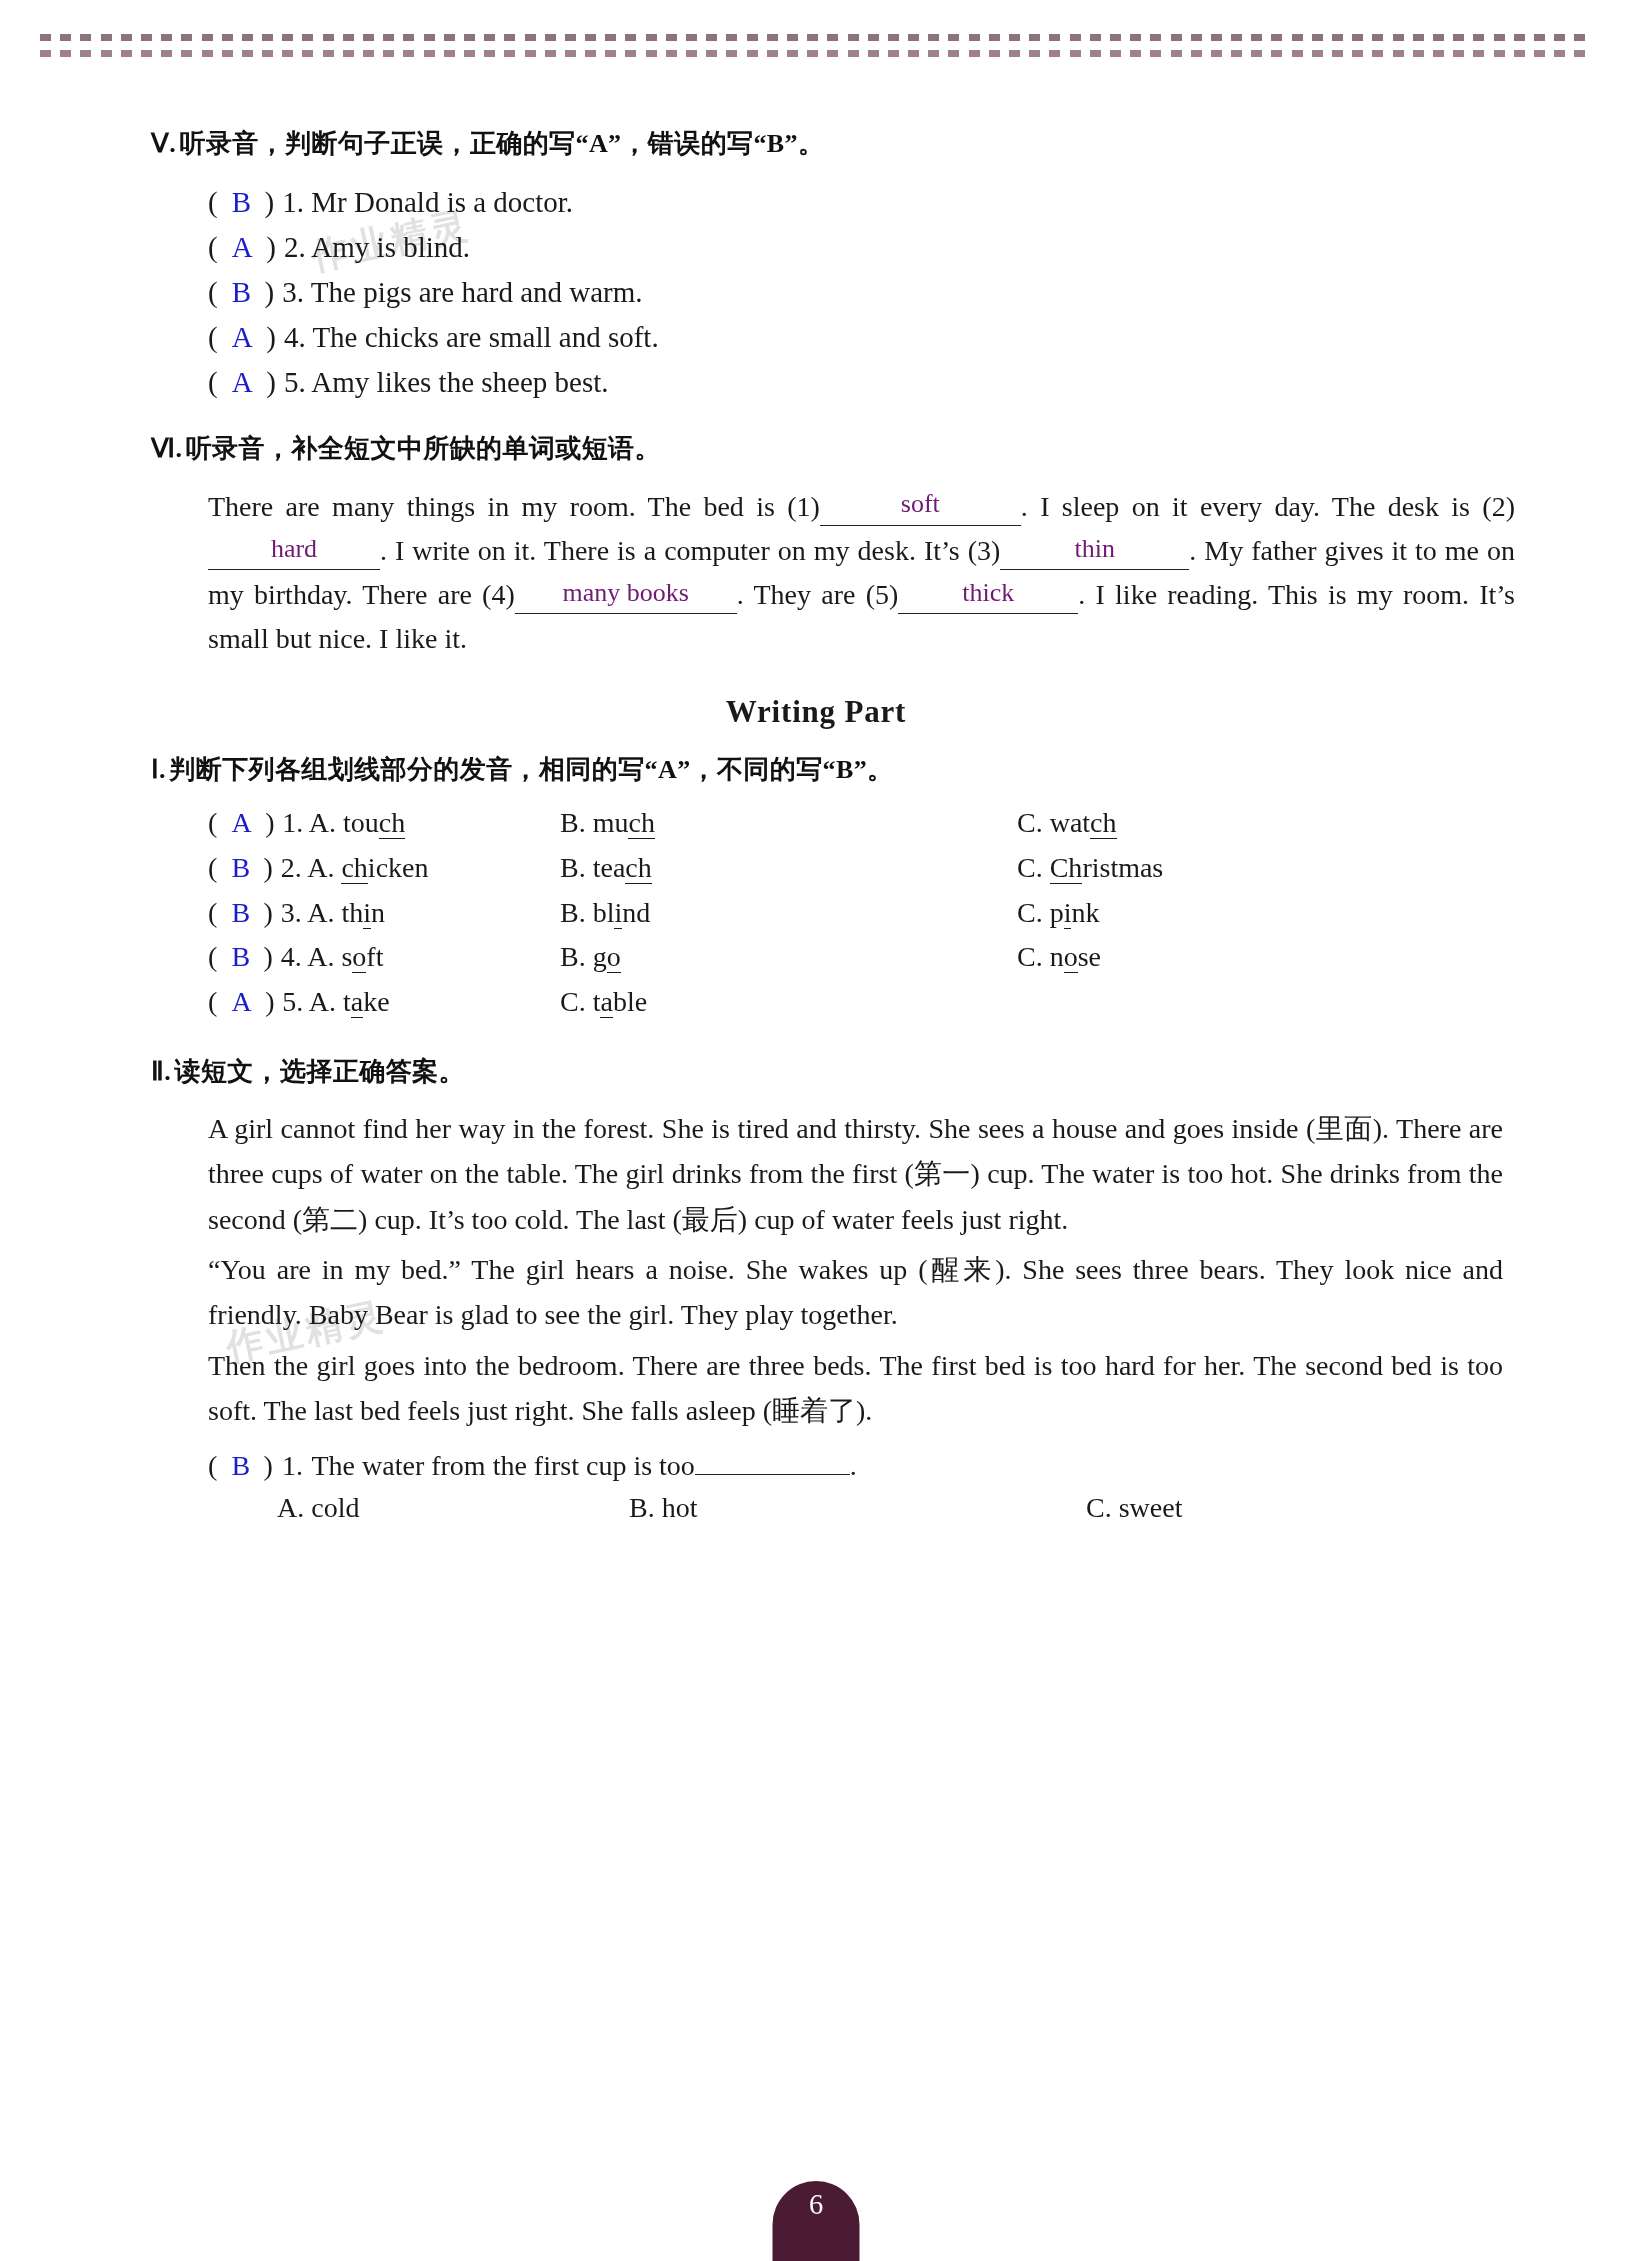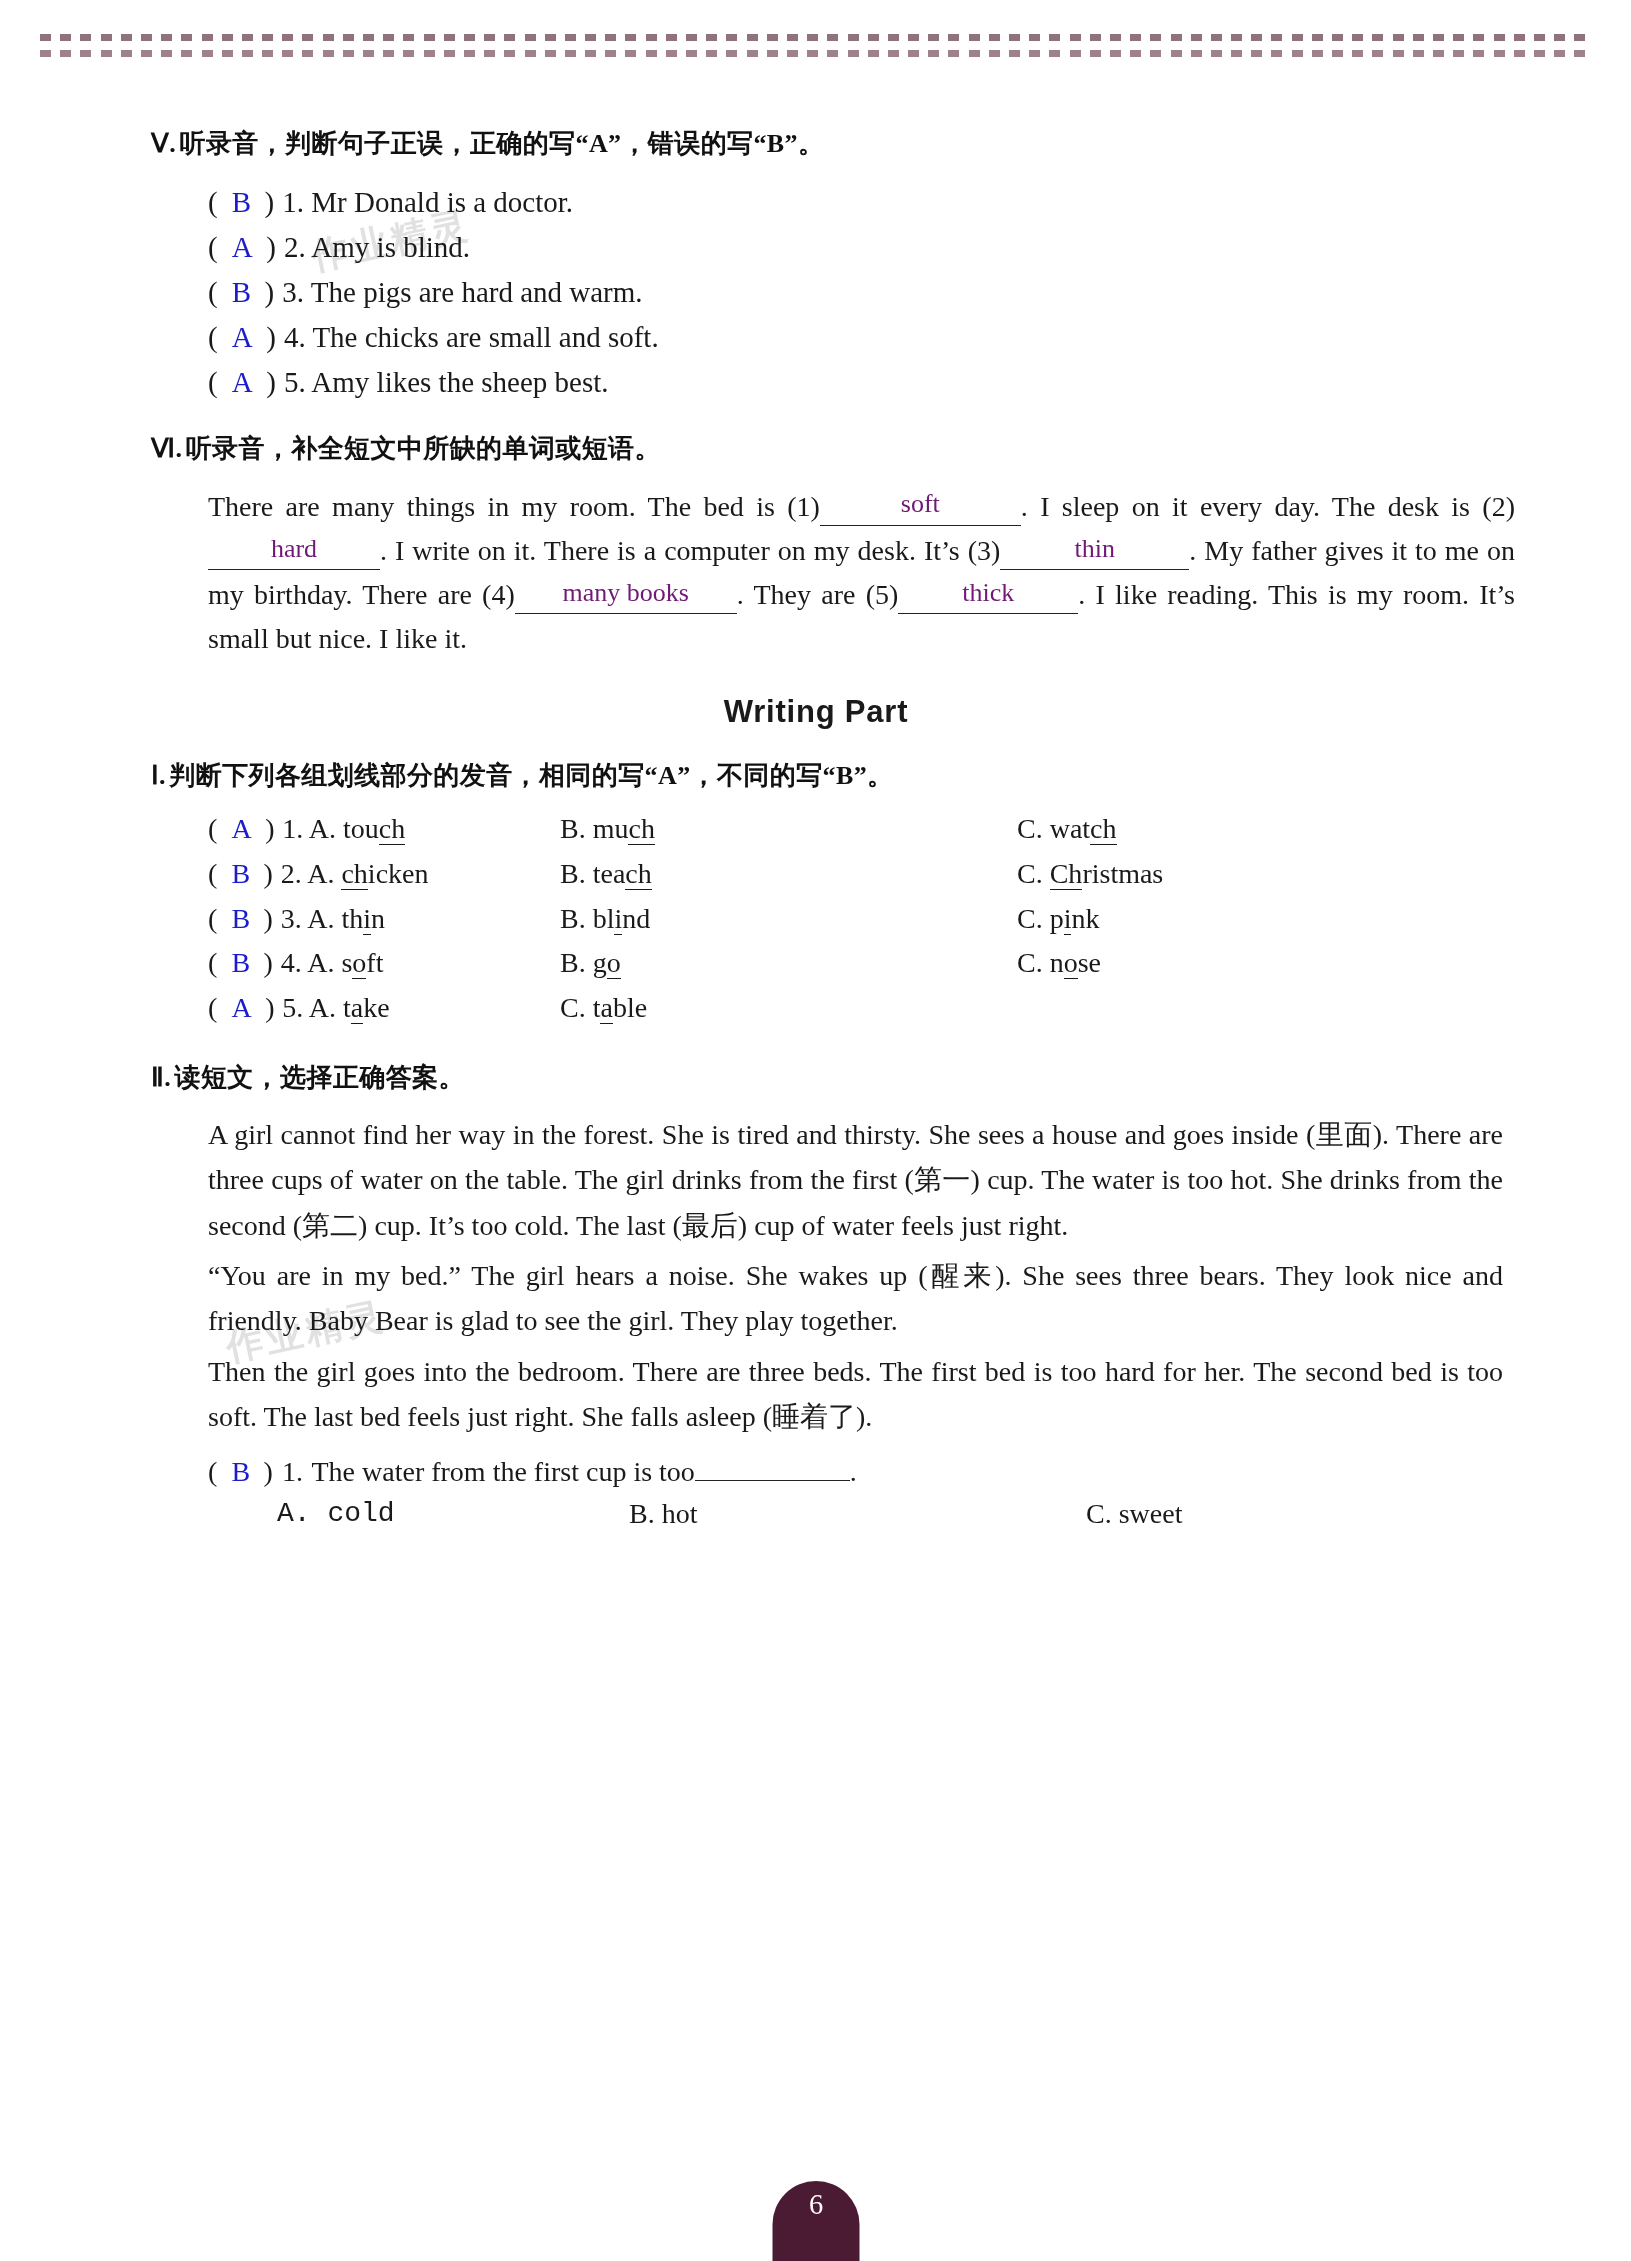--- a/index.html
+++ b/index.html
@@ -98,25 +98,25 @@
     font-size:26px;
   }
   .w150 { width:201px; }
   .w130 { width:172px; }
   .w140 { width:189px; }
   .w170 { width:222px; }
   .w135 { width:180px; }
 
   .writing-title {
     text-align:center;
-    font-family:Liberation Sans, sans-serif;
+    font-family:Liberation Serif, serif;
     font-size:31px;
     font-weight:700;
     letter-spacing:0.8px;
-    margin:32px 0 28px 0;
+    margin:32px 0 22px 0;
   }
 
   .pron-row {
     font-size:28px;
     line-height:1.3;
     margin:0 0 8.4px 0;
     padding-left:57px;
     display:flex;
     align-items:baseline;
   }
@@ -139,21 +139,21 @@
     margin:0;
     display:flex;
     align-items:baseline;
   }
   .mc-opts {
     font-size:28px;
     padding-left:126px;
     margin-top:10px;
     display:flex;
   }
-  .mc-opts .o1 { width:352px;font-family:Liberation Mono, monospace; }
+  .mc-opts .o1 { width:352px; }
   .mc-opts .o2 { width:457px; }
 
   .blankline {
     display:inline-block;
     width:155px;
     border-bottom:1.7px solid #222;
     height:23.5px;
   }
 
   

